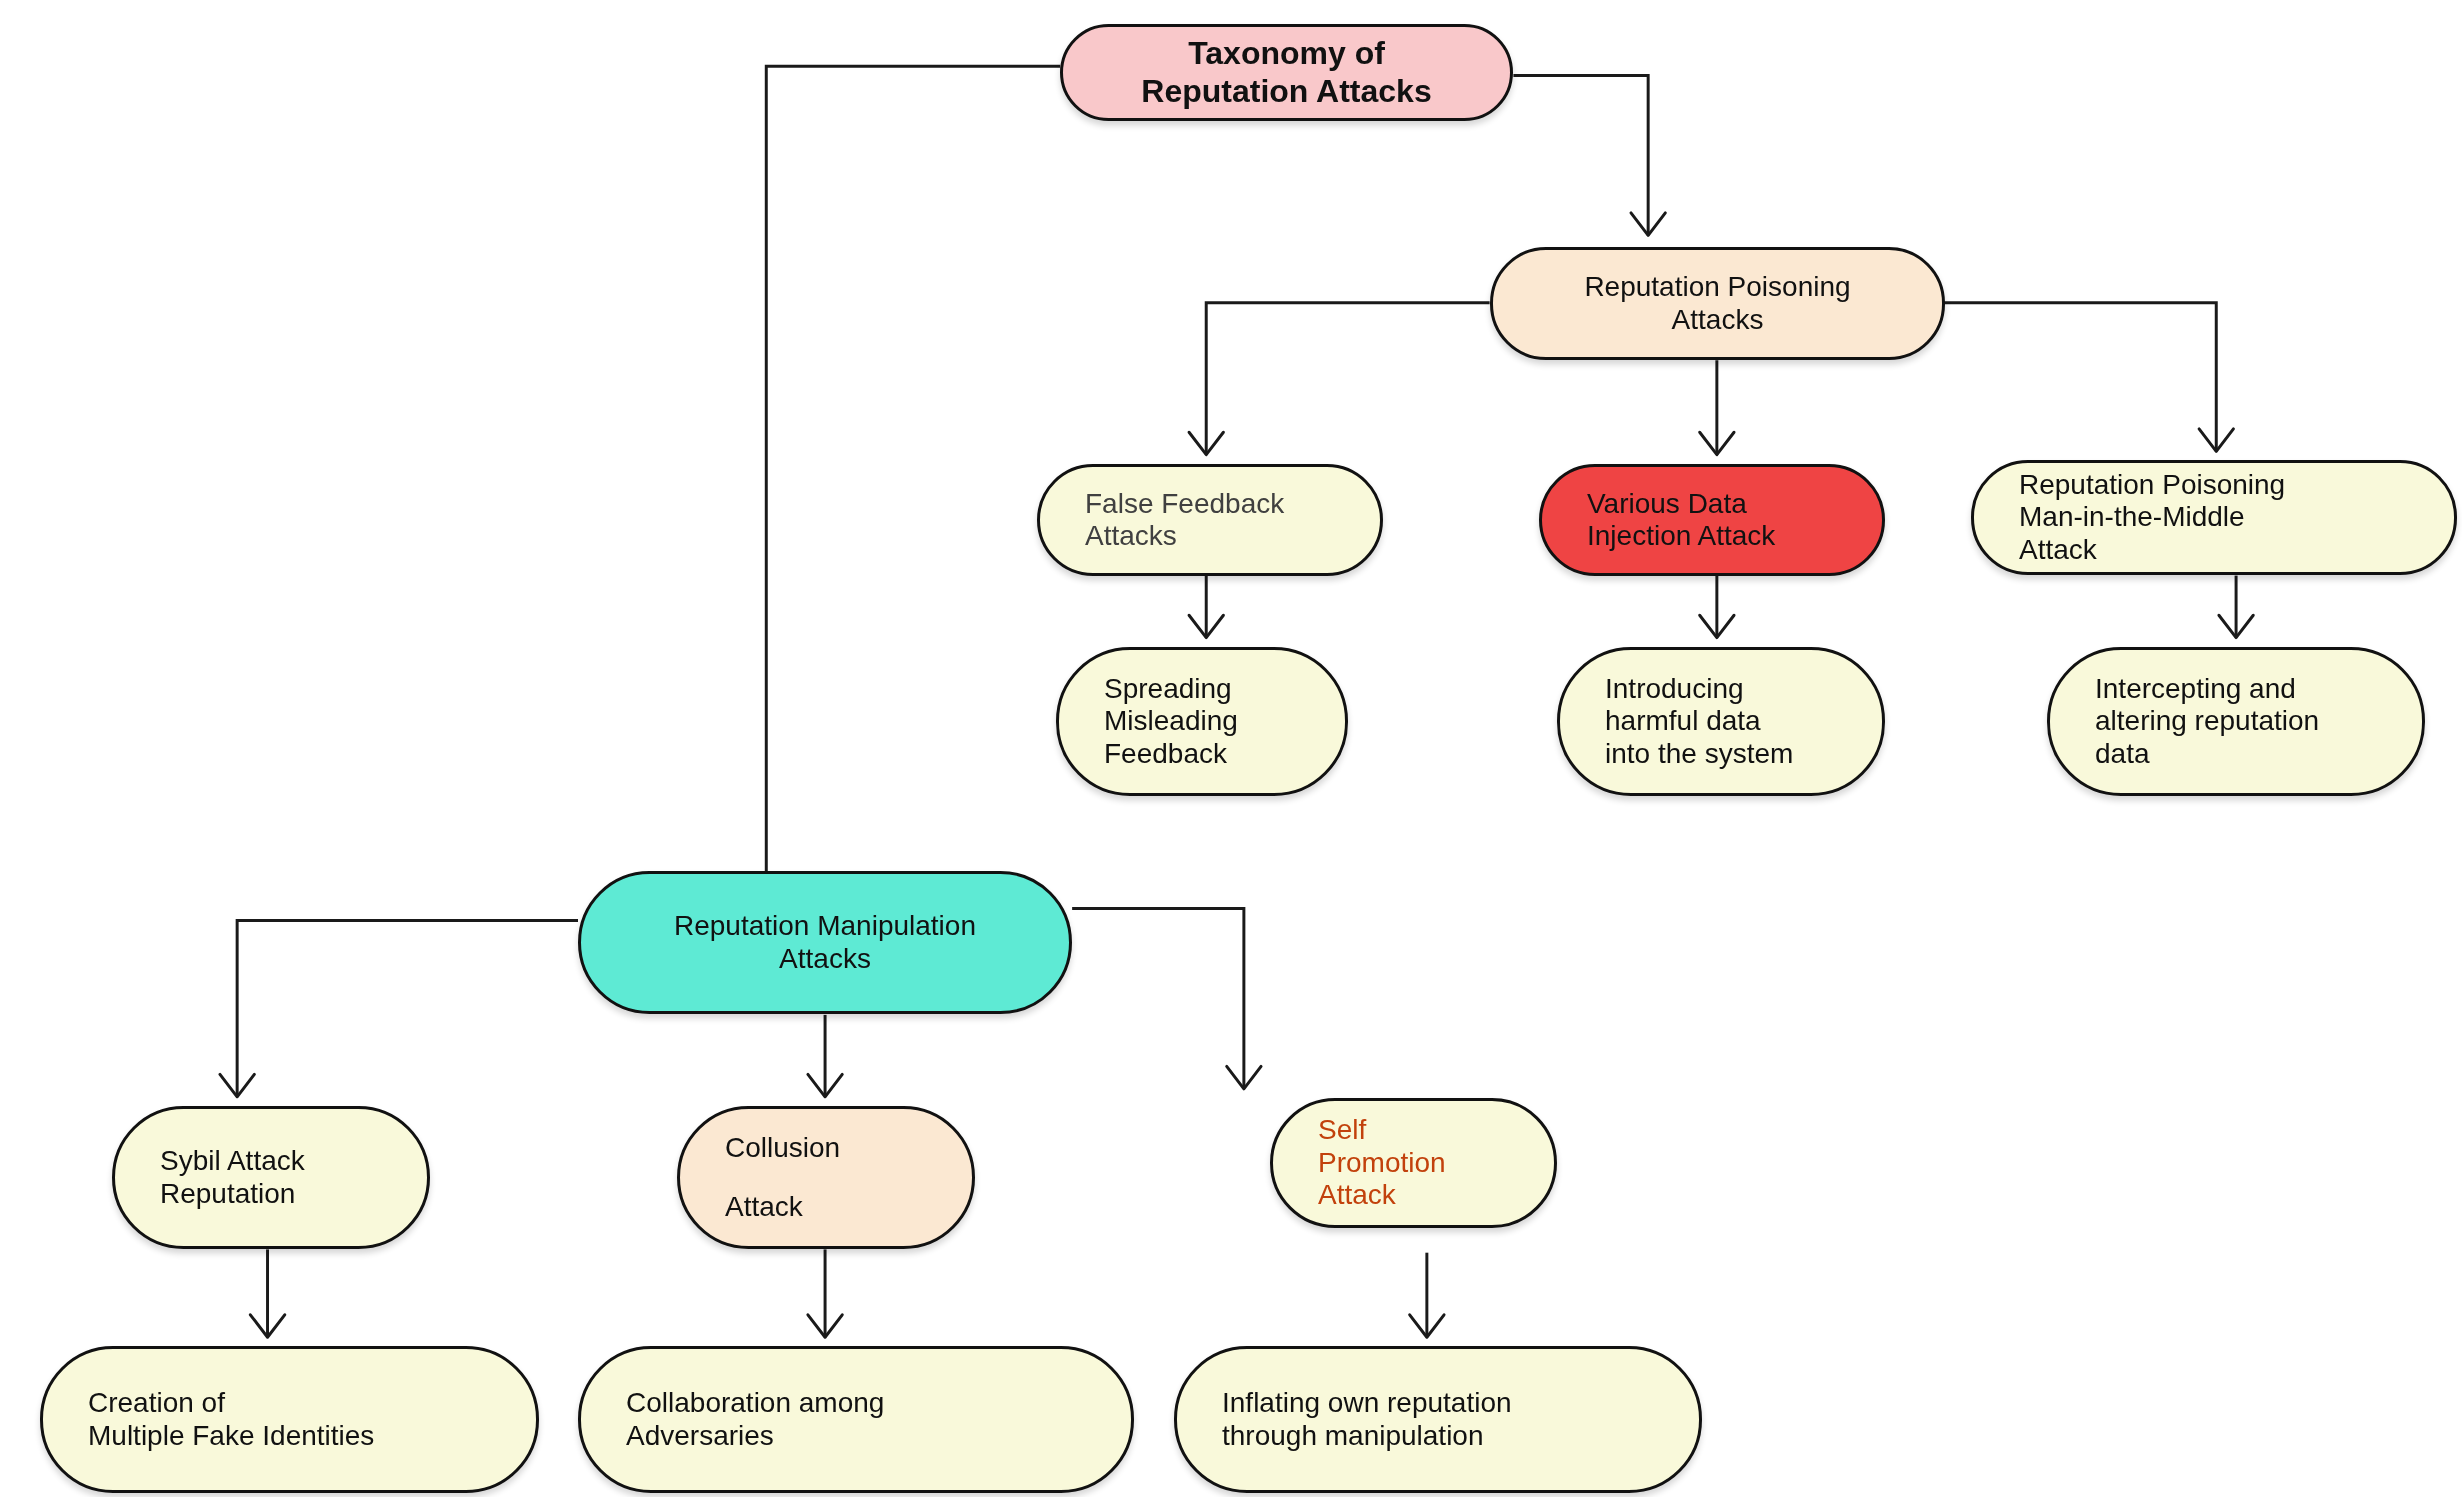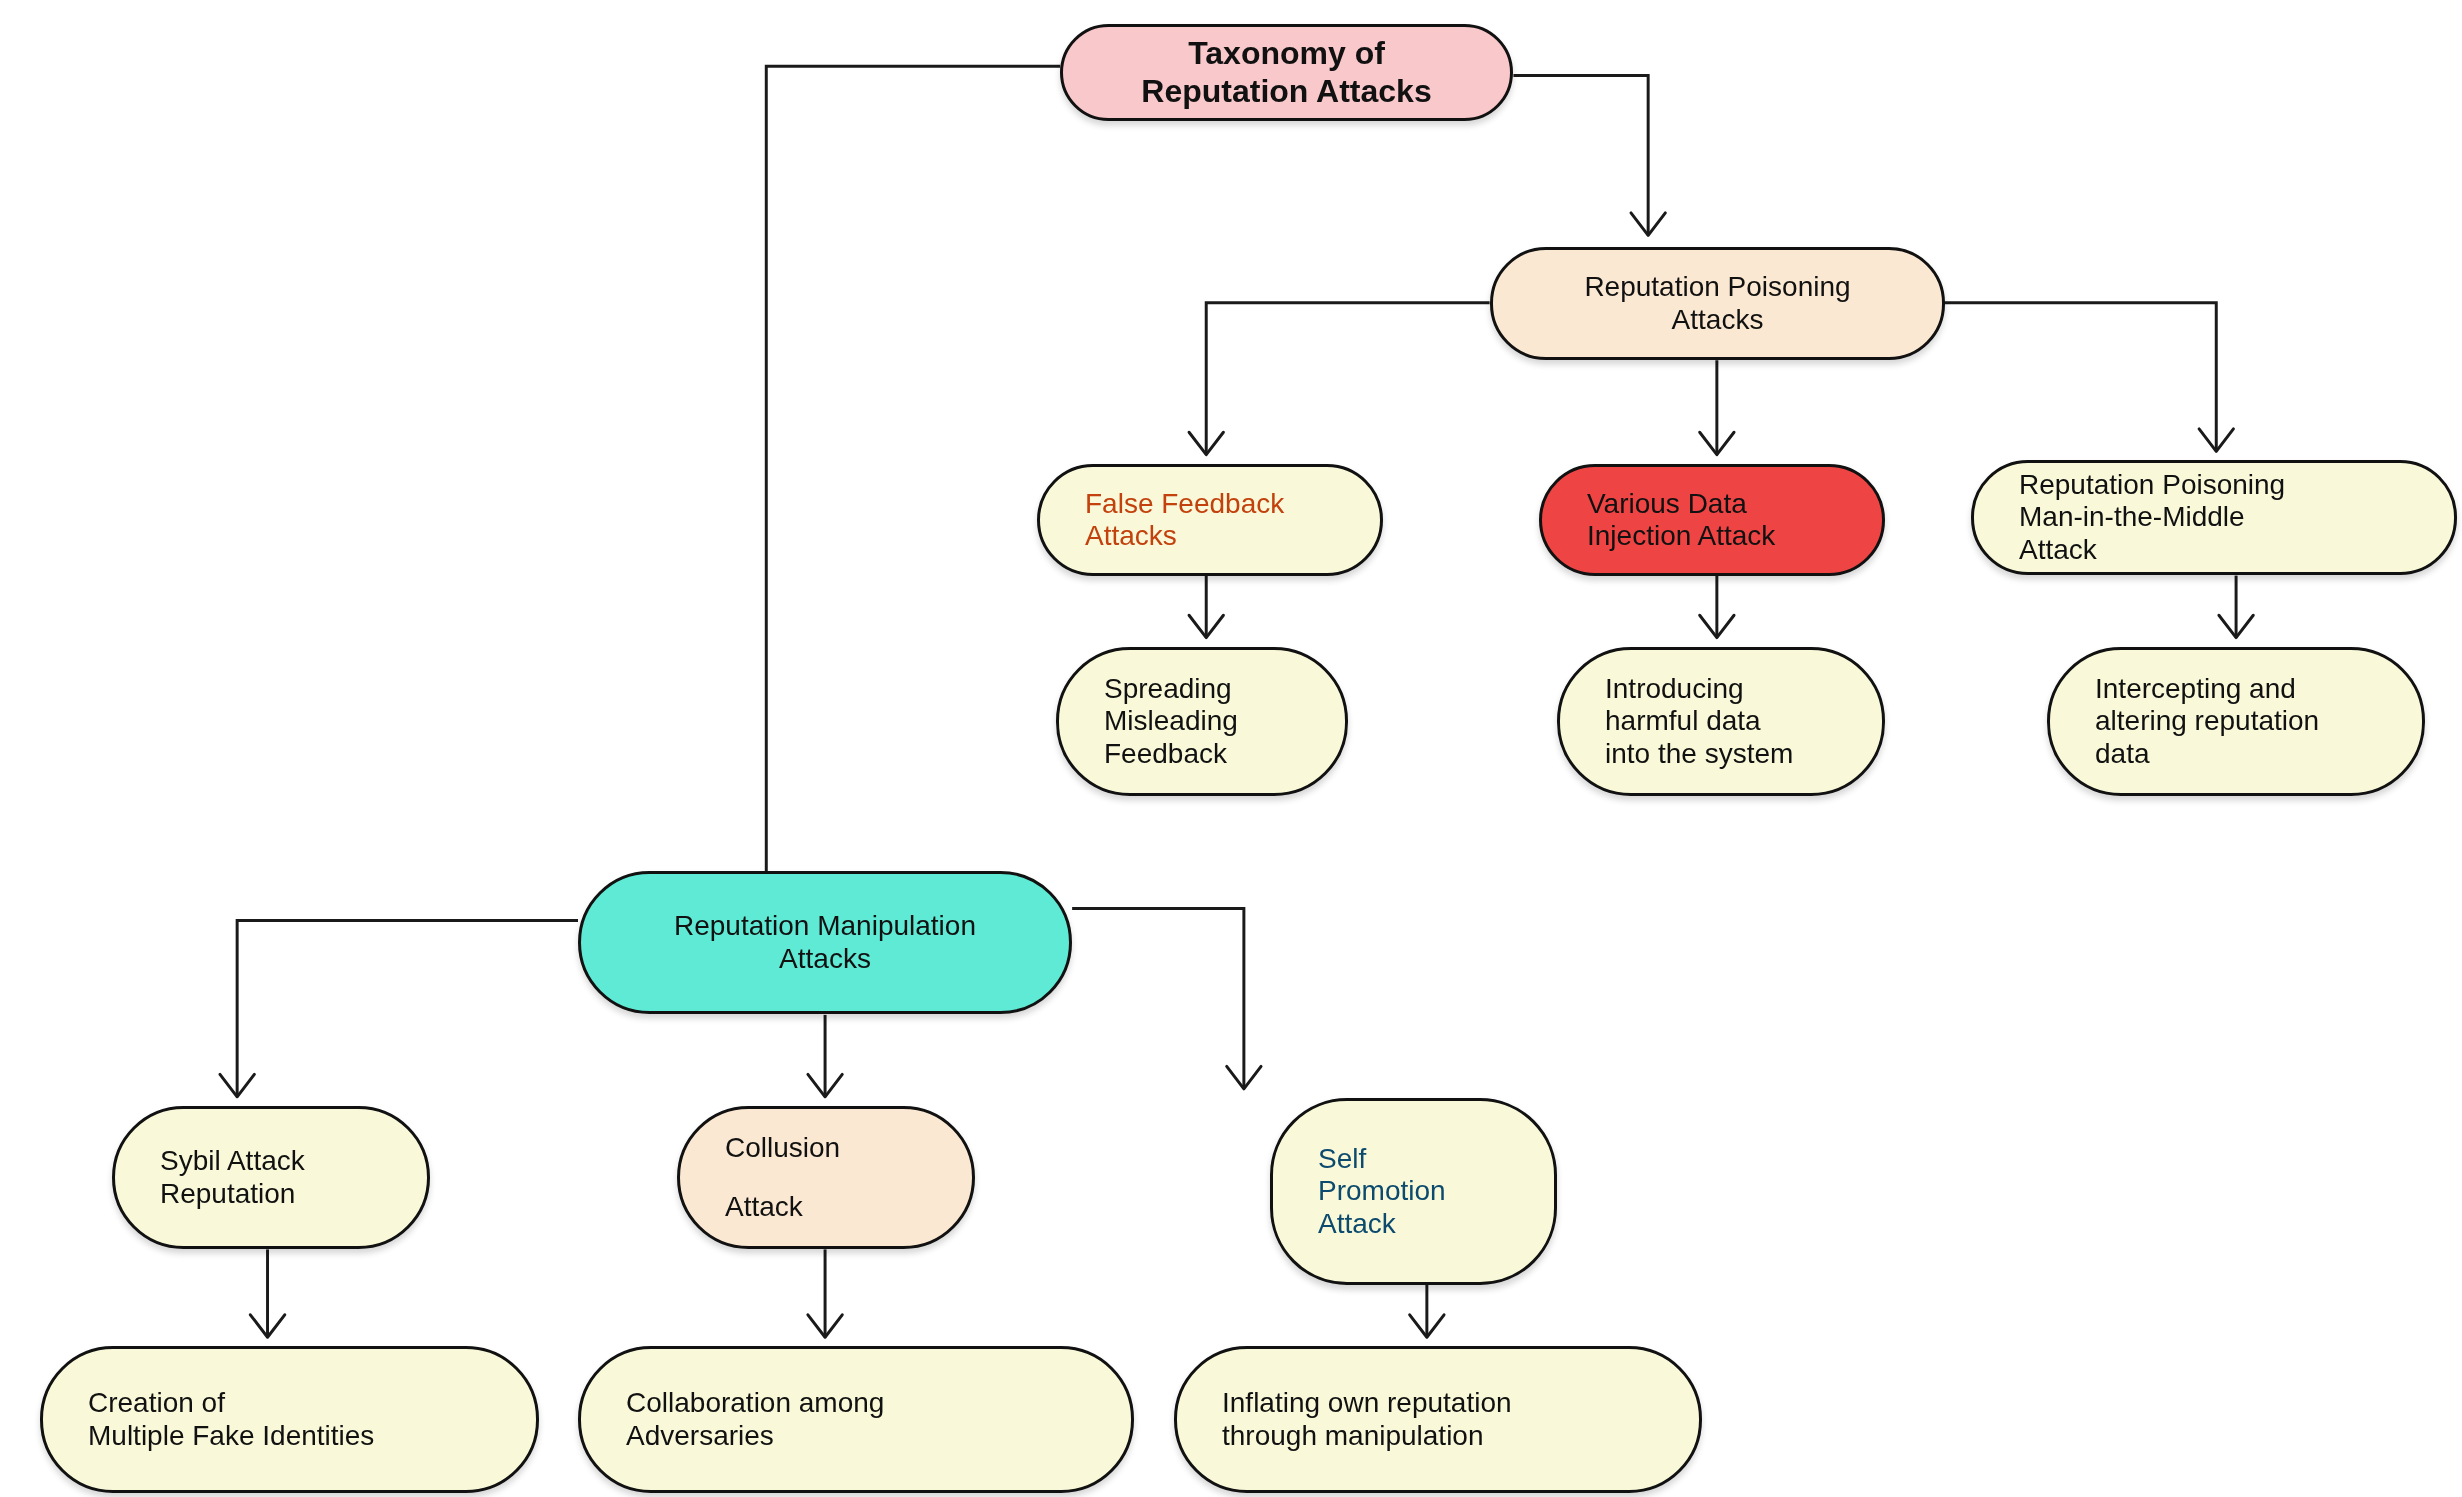--- a/index.html
+++ b/index.html
@@ -71,21 +71,21 @@
     </svg>
   <div id="node-layer">
       <div class="node style-root align-center" style="left: 1060px; top: 24px; width: 453px; height: 97px; border-radius: 49px; background: rgb(249, 200, 202); border-color: rgb(17, 17, 17); color: rgb(17, 17, 17);">
         <span>Taxonomy of</span>
         <span>Reputation Attacks</span>
       </div>
       <div class="node style-branch align-center" style="left: 1490px; top: 247px; width: 455px; height: 113px; border-radius: 56px; background: rgb(251, 232, 210); border-color: rgb(17, 17, 17); color: rgb(17, 17, 17);">
         <span>Reputation Poisoning</span>
         <span>Attacks</span>
       </div>
-      <div class="node style-leaf align-left" style="left: 1037px; top: 464px; width: 346px; height: 112px; border-radius: 56px; background: rgb(249, 249, 218); border-color: rgb(17, 17, 17); color: #c2410c;">
+      <div class="node style-leaf align-left" style="left: 1037px; top: 464px; width: 346px; height: 112px; border-radius: 56px; background: rgb(249, 249, 218); border-color: rgb(17, 17, 17); color: #404040;">
         <span>False Feedback</span>
         <span>Attacks</span>
       </div>
       <div class="node style-leaf align-left" style="left: 1539px; top: 464px; width: 346px; height: 112px; border-radius: 56px; background: #ef4444; border-color: rgb(17, 17, 17); color: rgb(17, 17, 17);">
         <span>Various Data</span>
         <span>Injection Attack</span>
       </div>
       <div class="node style-leaf align-left" style="left: 1971px; top: 460px; width: 486px; height: 115px; border-radius: 57px; background: rgb(249, 249, 218); border-color: rgb(17, 17, 17); color: rgb(17, 17, 17);">
         <span>Reputation Poisoning</span>
         <span>Man-in-the-Middle</span>
@@ -111,21 +111,21 @@
         <span>Attacks</span>
       </div>
       <div class="node style-leaf align-left" style="left: 112px; top: 1106px; width: 318px; height: 143px; border-radius: 72px; background: rgb(249, 249, 218); border-color: rgb(17, 17, 17); color: rgb(17, 17, 17);">
         <span>Sybil Attack</span>
         <span>Reputation</span>
       </div>
       <div class="node style-branch align-left" style="left: 677px; top: 1106px; width: 298px; height: 143px; border-radius: 72px; background: rgb(251, 232, 210); border-color: rgb(17, 17, 17); color: rgb(17, 17, 17); gap: 26px;">
         <span>Collusion</span>
         <span>Attack</span>
       </div>
-      <div class="node style-leaf align-left" style="left: 1270px; top: 1098px; width: 287px; height: 187px; border-radius: 77px; background: rgb(249, 249, 218); border-color: rgb(17, 17, 17); color: #0c4a6e;">
+      <div class="node style-leaf align-left" style="left: 1270px; top: 1098px; width: 287px; height: 130px; border-radius: 77px; background: rgb(249, 249, 218); border-color: rgb(17, 17, 17); color: #c2410c;">
         <span>Self</span>
         <span>Promotion</span>
         <span>Attack</span>
       </div>
       <div class="node style-leaf align-left" style="left: 40px; top: 1346px; width: 499px; height: 147px; border-radius: 73px; background: rgb(249, 249, 218); border-color: rgb(17, 17, 17); color: rgb(17, 17, 17);">
         <span>Creation of</span>
         <span>Multiple Fake Identities</span>
       </div>
       <div class="node style-leaf align-left" style="left: 578px; top: 1346px; width: 556px; height: 147px; border-radius: 73px; background: rgb(249, 249, 218); border-color: rgb(17, 17, 17); color: rgb(17, 17, 17);">
         <span>Collaboration among</span>

